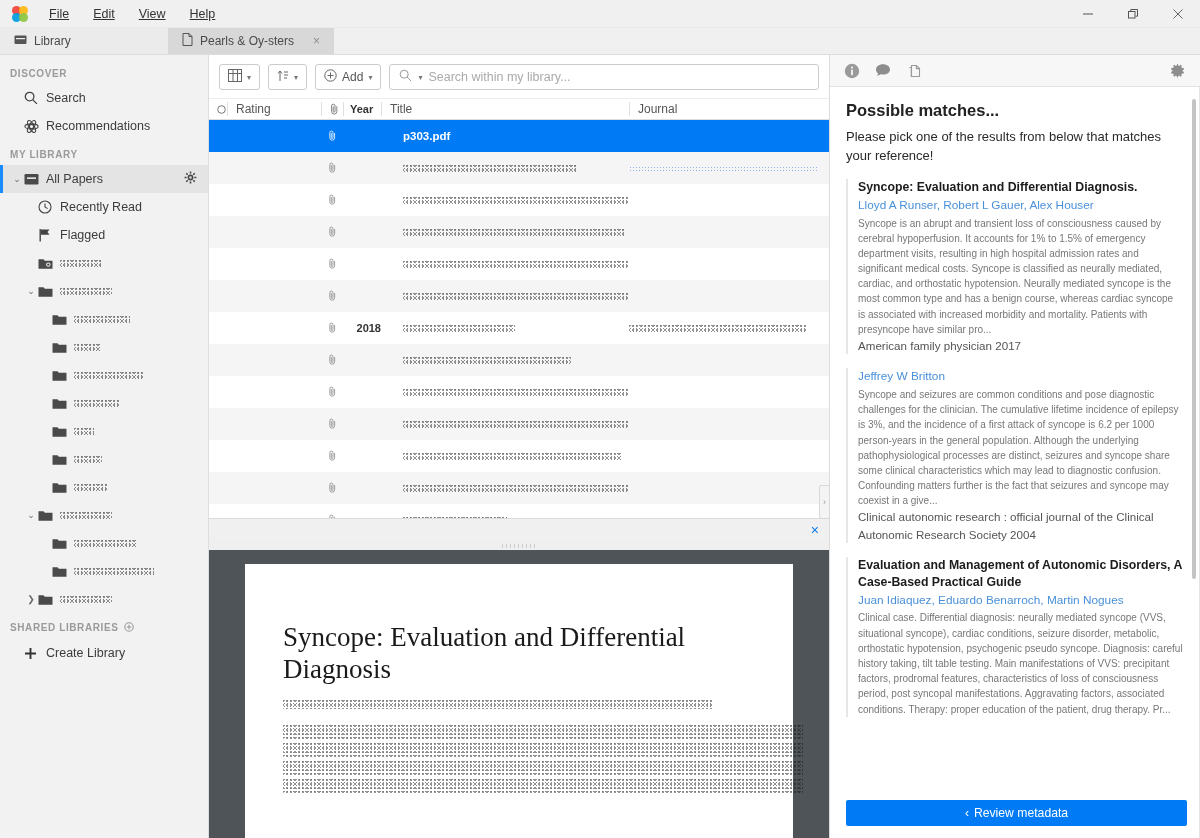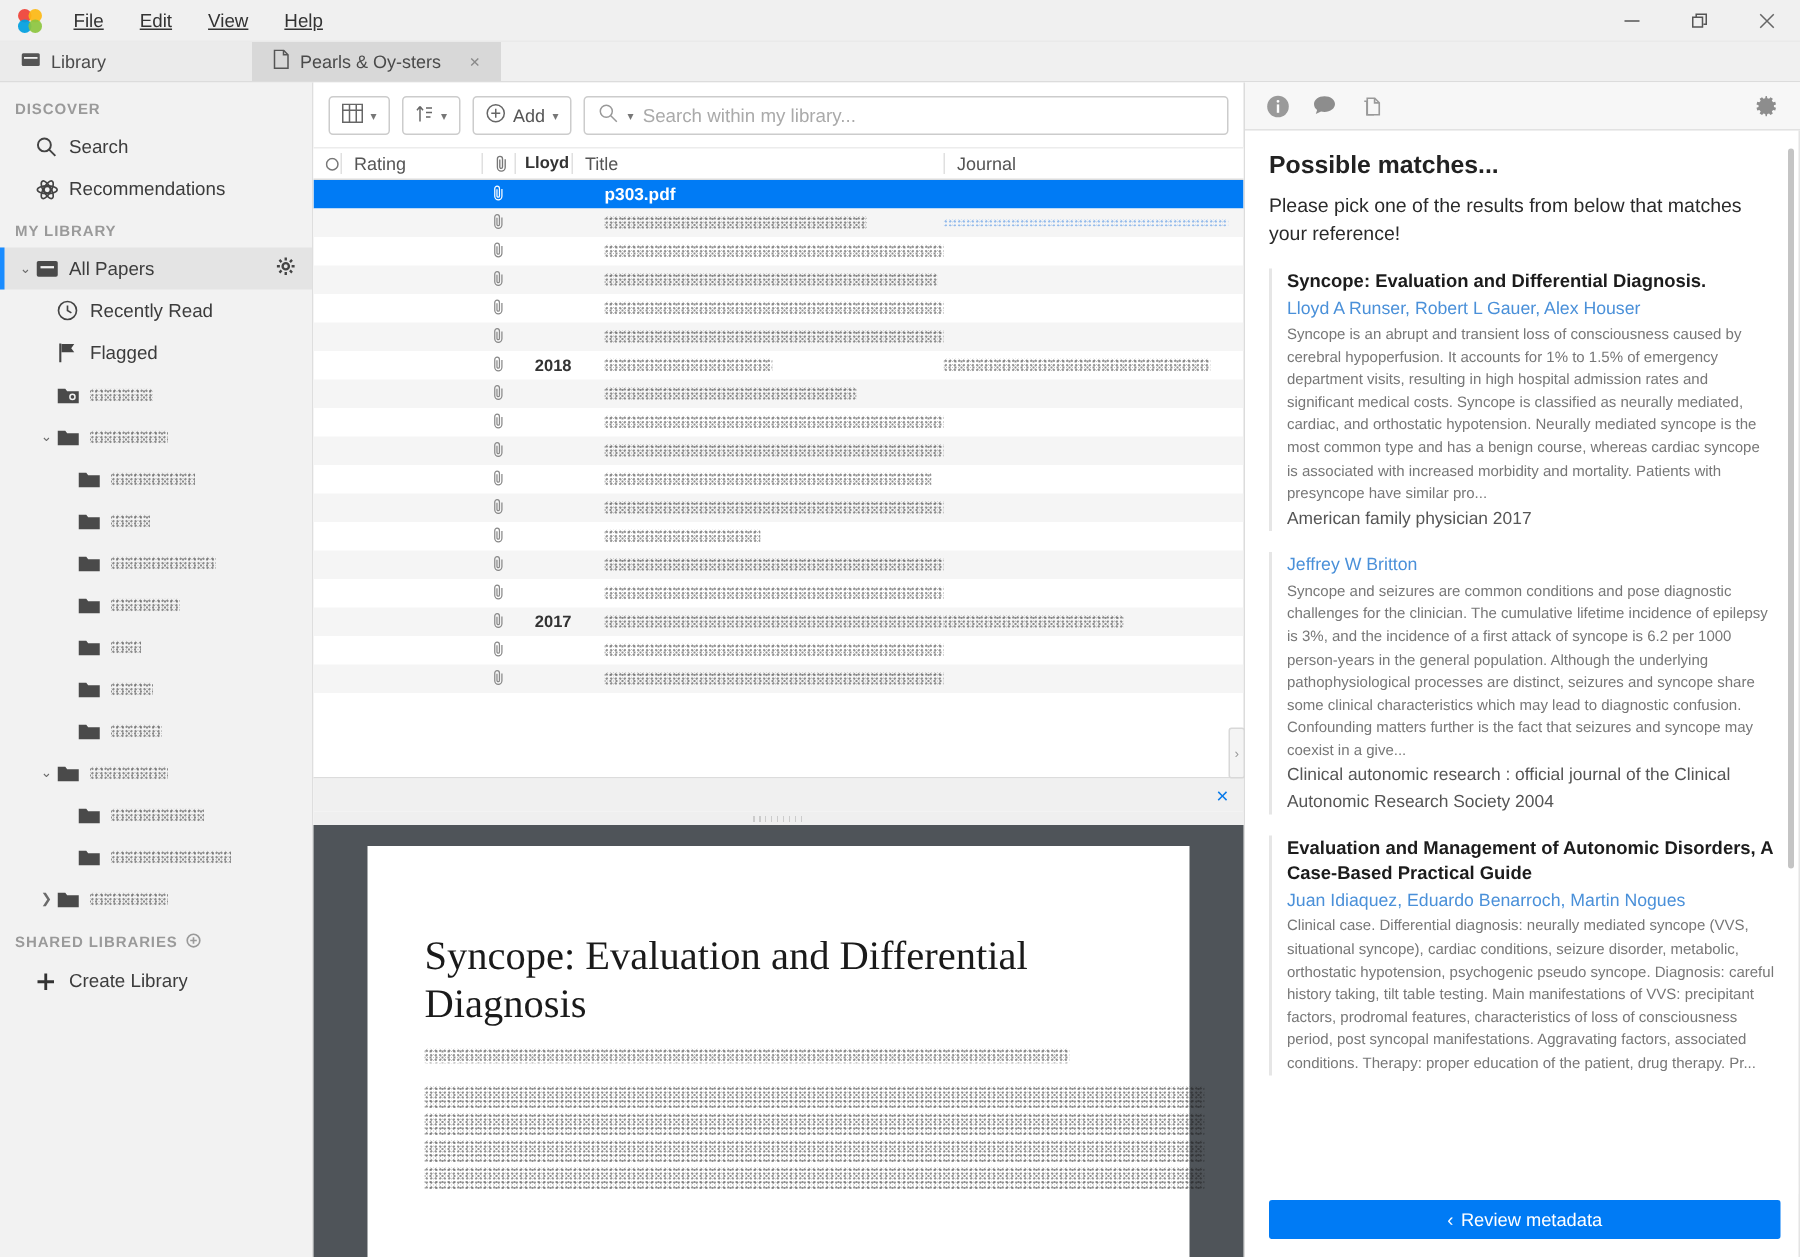--- a/index.html
+++ b/index.html
@@ -110,21 +110,21 @@
   .colhead {
     height:22px; flex:0 0 22px; display:flex; align-items:center;
     border-bottom:1px solid #dcdcdc; border-top:1px solid #ececec;
     font-size:12px; color:#555; background:#fff; margin-top:5px;
   }
   .ch { padding-left:8px; border-left:1px solid #e0e0e0; height:14px; display:flex;
         align-items:center; }
   .ch.first { border-left:none; }
 
   .rows { flex:1; overflow:hidden; min-height:0; }
-  .row { height:19px; display:flex; align-items:center; font-size:11.5px; }
+  .row { height:32px; display:flex; align-items:center; font-size:11.5px; }
   .row.odd { background:#f5f5f5; }
   .row.sel { background:#007bf5; color:#fff; }
   .c-check { width:18px; flex:0 0 18px; }
   .c-rating { width:94px; flex:0 0 94px; }
   .c-clip { width:22px; flex:0 0 22px; text-align:center; color:#888; font-size:11px; }
   .row.sel .c-clip { color:#fff; }
   .c-year { width:38px; flex:0 0 38px; text-align:right; font-weight:700; color:#333; font-size:11px;}
   .c-title { flex:1; padding-left:22px; overflow:hidden; white-space:nowrap; }
   .c-journal { width:200px; flex:0 0 200px; overflow:hidden; white-space:nowrap; }
   .row.sel .c-title { font-weight:700; }
@@ -489,21 +489,21 @@
           <svg width="9" height="9" viewBox="0 0 9 9">
               <circle cx="4.5" cy="4.5" r="3.8" fill="none" stroke="#777"></circle>
             </svg>
         </div>
         <div class="ch c-rating">Rating</div>
         <div class="ch c-clip">
           <svg width="9" height="12" viewBox="0 0 9 12">
               <path d="M6.8 3.2v5.3a2.6 2.6 0 1 1-5.2 0V2.9a1.7 1.7 0 1 1 3.4 0v5.4a.9.9 0 1 1-1.8 0V3.4" fill="none" stroke="#777" stroke-width=".9"></path>
             </svg>
         </div>
-        <div class="ch c-year" style="text-align:left;padding-left:6px;justify-content:flex-start">Lloyd</div>
+        <div class="ch c-year" style="text-align:left;padding-left:6px;justify-content:flex-start">Year</div>
         <div class="ch" style="flex:1;">Title</div>
         <div class="ch" style="width:200px;flex:0 0 200px">Journal</div>
       </div>
 
       <div class="rows" id="rows">
           <div class="row sel">
             <div class="c-check"></div>
             <div class="c-rating"></div>
             <div class="c-clip"><svg width="9" height="11" viewBox="0 0 9 12">
                 <path d="M6.8 3.2v5.3a2.6 2.6 0 1 1-5.2 0V2.9a1.7 1.7 0 1 1 3.4 0v5.4a.9.9 0 1 1-1.8 0V3.4" fill="none" stroke="currentColor" stroke-width=".9"></path>

